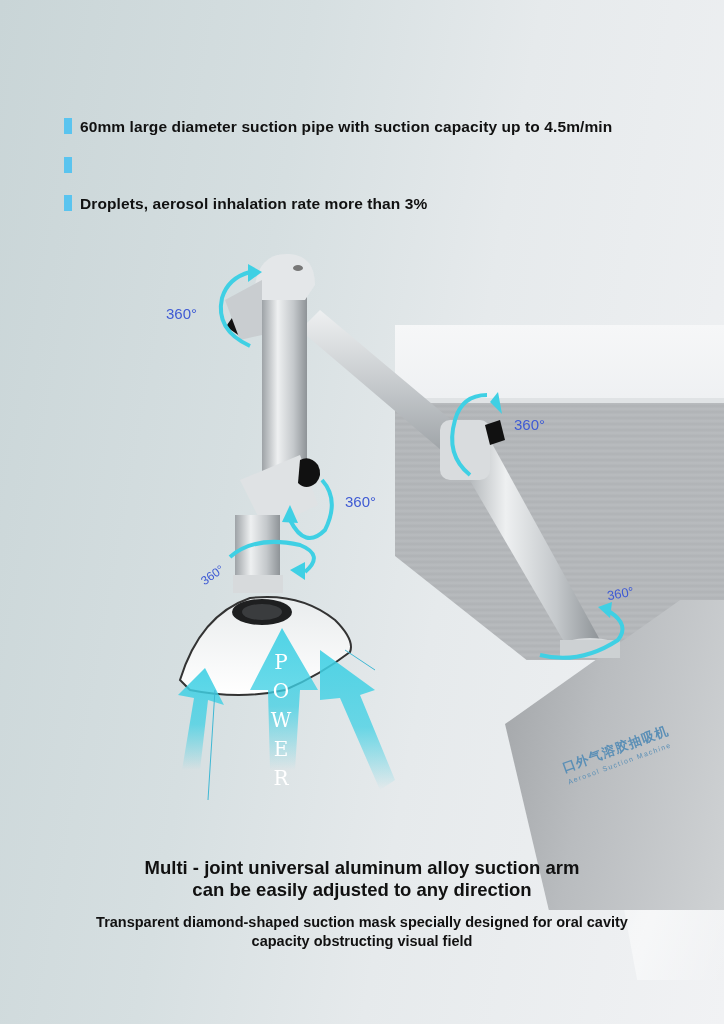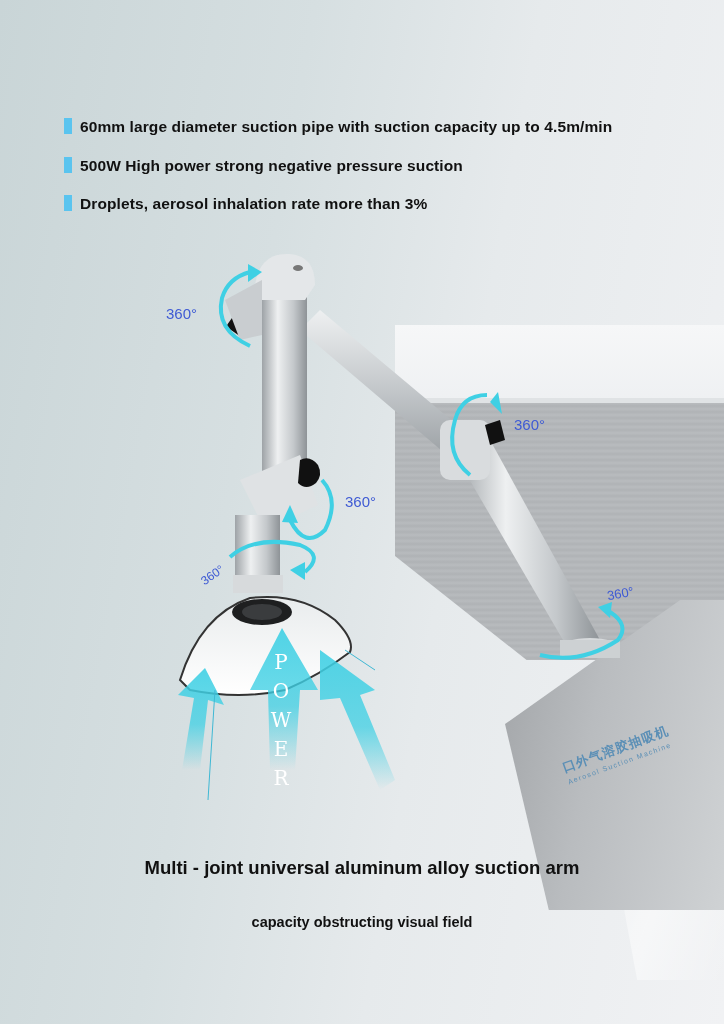--- a/index.html
+++ b/index.html
@@ -156,26 +156,27 @@
 <span class="deg" style="left:200px;top:568px;font-size:12px;transform:rotate(-35deg);">360°</span>
 <span class="deg" style="left:607px;top:586px;font-size:13px;transform:rotate(-10deg);">360°</span>
 
 <div class="bullets">
   <div class="bullet">
     <span class="sq"></span>
     <span class="txt">60mm large diameter suction pipe with suction capacity up to 4.5m/min</span>
   </div>
   <div class="bullet">
     <span class="sq"></span>
-    <span class="txt">500W High power strong negative pressure suction</span>
   </div>
   <div class="bullet">
     <span class="sq"></span>
     <span class="txt">Droplets, aerosol inhalation rate more than 3%</span>
   </div>
 </div>
 
 <div class="caption cap1">
   <div>Multi - joint universal aluminum alloy suction arm</div>
+  <div>can be easily adjusted to any direction</div>
 </div>
 <div class="caption cap2">
+  <div>Transparent diamond-shaped suction mask specially designed for oral cavity</div>
   <div>capacity obstructing visual field</div>
 </div>
 
 </body></html>

